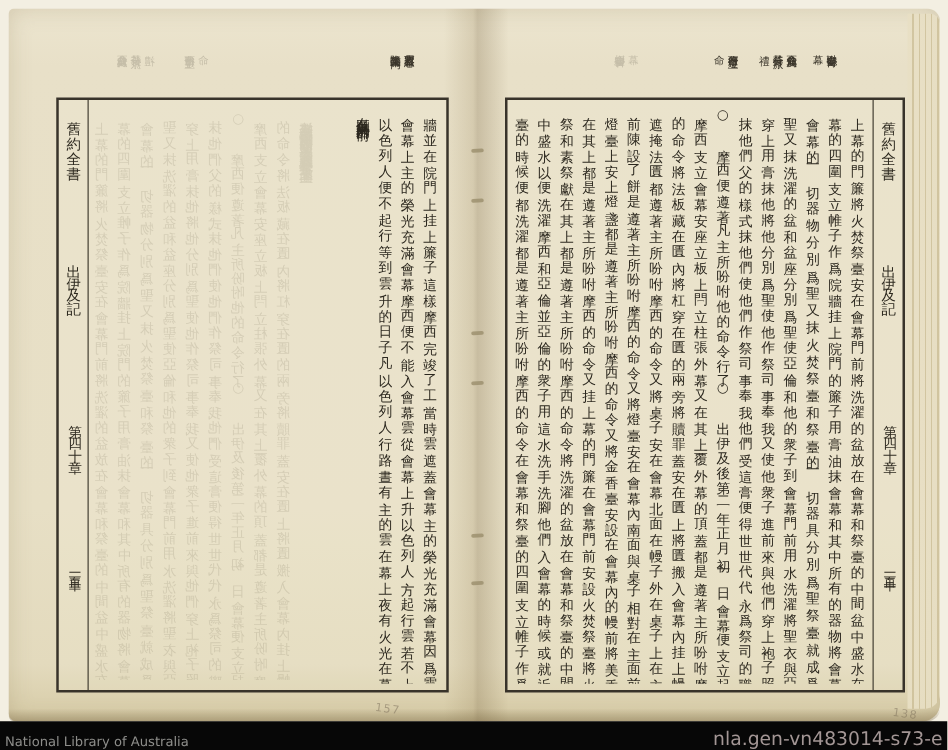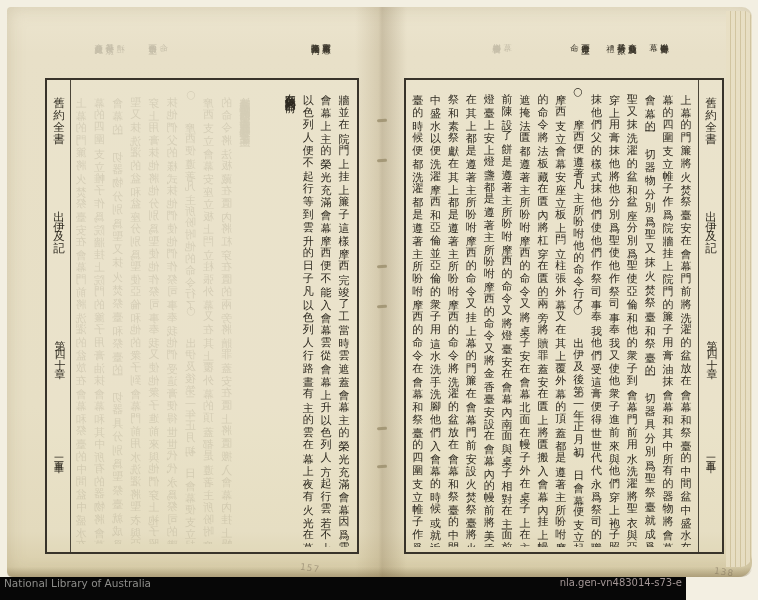--- a/index.html
+++ b/index.html
@@ -91,26 +91,26 @@
   }
   .note-faint{opacity:.2;filter:blur(.3px);transform:scaleX(-1);}
   
   .pencil{
     position:absolute;color:#a0947a;font-size:9px;
     font-family:"DejaVu Sans","Liberation Sans",sans-serif;
     transform:rotate(8deg);letter-spacing:1px;opacity:.85;
   }
   
   .bottom-bar{
-    position:absolute;left:0;bottom:0;width:686px;height:23px;
-    background:#070707;display:flex;align-items:flex-start;justify-content:space-between;
+    position:absolute;left:0;bottom:0;width:758px;height:23px;
+    background:#070707;display:flex;align-items:flex-end;justify-content:space-between;
     box-sizing:border-box;padding:0 4px;gap:19px;
   }
   .bar-left{color:#8d8d8a;font-size:10.5px;}
-  .bar-right{color:#a39695;font-size:10px;}
+  .bar-right{color:#a39695;font-size:15px;}
 </style>
 </head>
 <body>
 
 <div class="book">
   <div class="page-edges"></div>
   <div class="gutter"></div>
   <div class="stitch" style="top:112px"></div>
   <div class="stitch" style="top:152px"></div>
   <div class="stitch" style="top:258px"></div>

